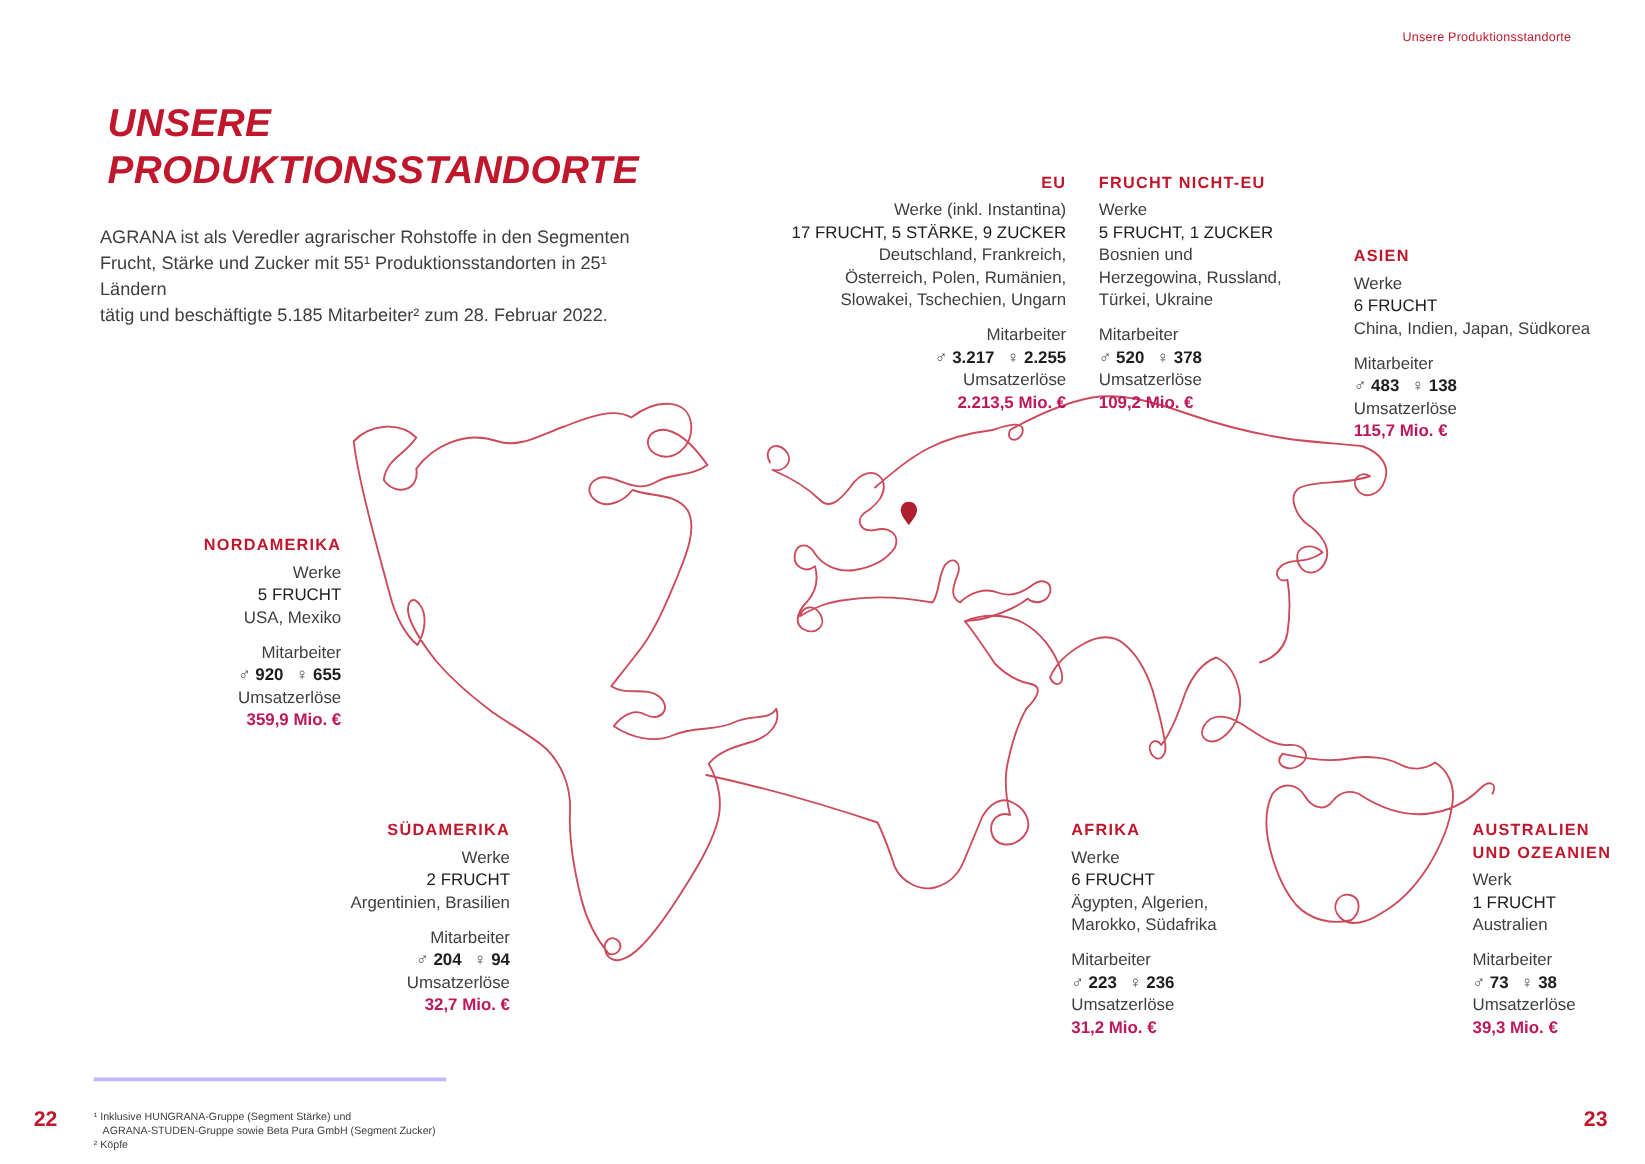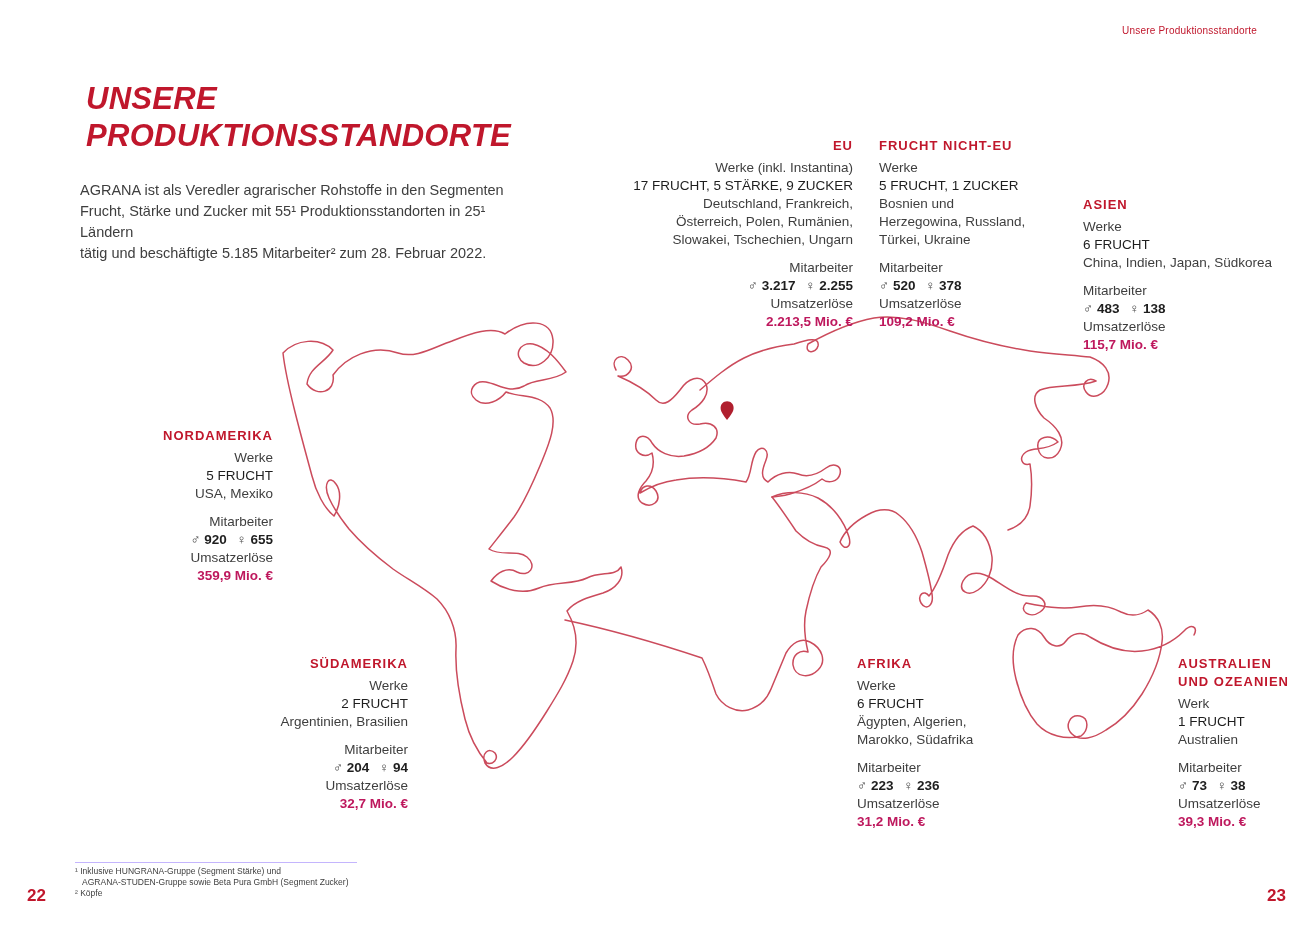--- a/index.html
+++ b/index.html
@@ -32,21 +32,21 @@
   .plants{font-weight:normal;color:#1e1e1e;}
   .countries{white-space:pre-line;}
   .mitarbeiter{margin-top:10px;}
   .gsym{color:#4a4a4a;}
   .gnum{font-weight:bold;color:#1e1e1e;}
   .gnum.first{margin-right:6px;}
   .revenue{font-weight:bold;color:#be185d;}
 
   .footnotes{
     position:absolute;left:75px;top:862px;width:282px;
-    border-top:1px solid #c4b5fd;padding-top:3px;
+    border-top:3px solid #c4b5fd;padding-top:23px;
     font-size:8.5px;line-height:11px;color:#3e3e3e;white-space:pre-line;
   }
   .pagenum{position:absolute;font-size:17px;font-weight:bold;color:#c0172c;}
   .pagenum.left{left:27px;top:886px;}
   .pagenum.right{right:30px;top:886px;}
 </style>
 </head>
 <body>
 
 <svg class="map-svg" viewBox="0 0 1316 931" aria-hidden="true">

